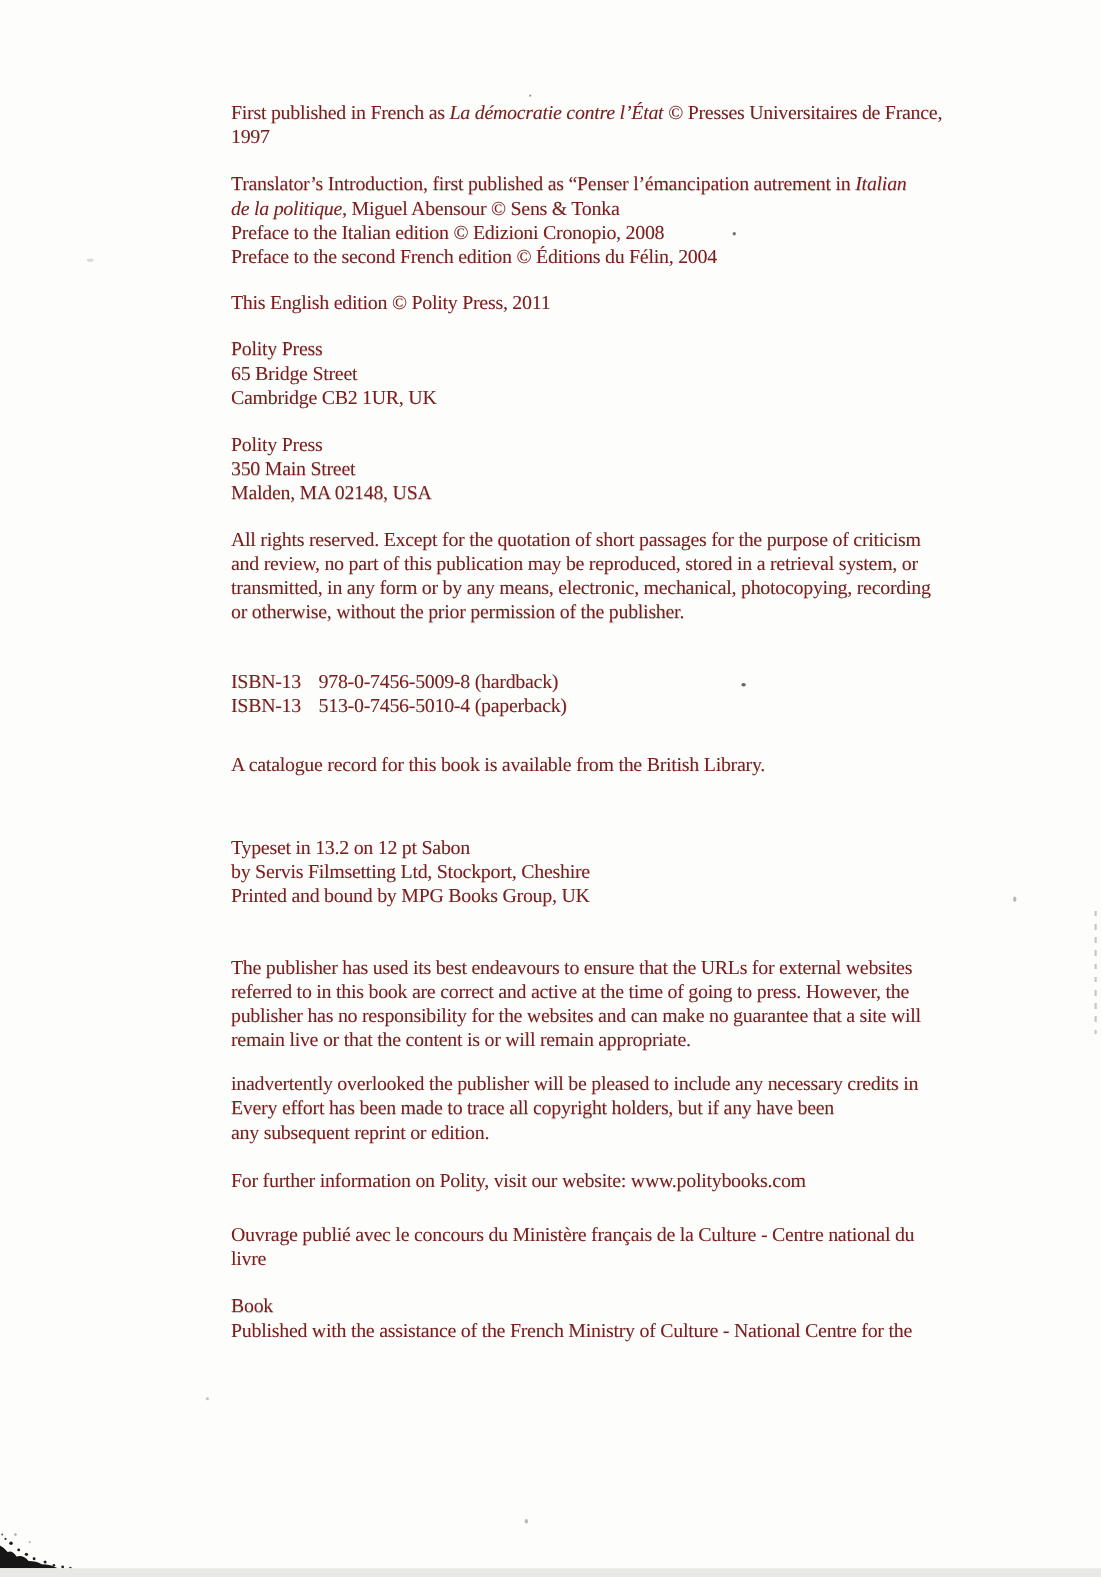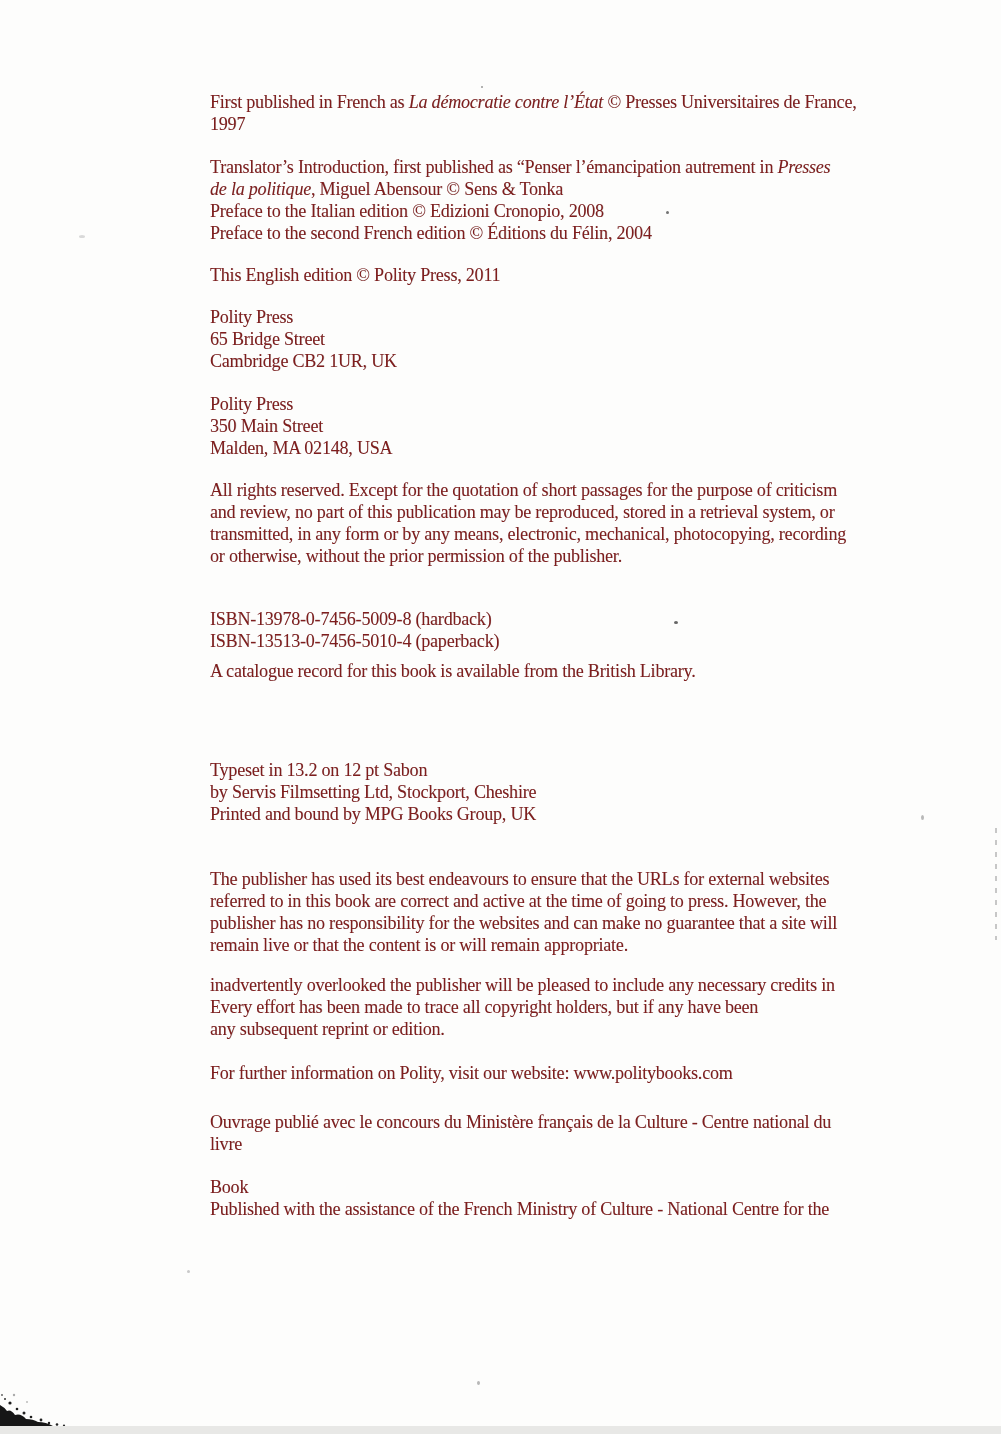--- a/index.html
+++ b/index.html
@@ -20,21 +20,21 @@
     position: absolute;
     left: 210px;
     width: 748px;
     font-size: 18px;
     line-height: 22px;
     letter-spacing: -0.2px;
     text-shadow: 0.3px 0.3px 0 rgba(33,31,28,0.28);
   }
   .line { white-space: nowrap; }
   .line i { font-style: italic; }
-  .isbn-value { }
+  .isbn-value { margin-left: 16px; }
   .speck {
     position: absolute;
     border-radius: 50%;
   }
   .edge-dashes {
     position: absolute;
     left: 995px;
     top: 828px;
     width: 2px;
     height: 112px;
@@ -51,21 +51,21 @@
 <body>
 
 <div class="page">
 
   <div class="block" style="top:91px">
     <div class="line"><span>First published in French as </span><i>La démocratie contre l’État</i><span> © Presses Universitaires de France,</span></div>
     <div class="line">1997</div>
   </div>
 
   <div class="block" style="top:156px">
-    <div class="line"><span>Translator’s Introduction, first published as “Penser l’émancipation autrement in </span><i>Presses</i></div>
+    <div class="line"><span>Translator’s Introduction, first published as “Penser l’émancipation autrement in </span><i>Italian</i></div>
     <div class="line"><i>de la politique</i><span>, Miguel Abensour © Sens &amp; Tonka</span></div>
     <div class="line">Preface to the Italian edition © Edizioni Cronopio, 2008</div>
     <div class="line">Preface to the second French edition © Éditions du Félin, 2004</div>
   </div>
 
   <div class="block" style="top:264px">
     <div class="line">This English edition © Polity Press, 2011</div>
   </div>
 
   <div class="block" style="top:306px">
@@ -85,21 +85,21 @@
     <div class="line">and review, no part of this publication may be reproduced, stored in a retrieval system, or</div>
     <div class="line">transmitted, in any form or by any means, electronic, mechanical, photocopying, recording</div>
     <div class="line">or otherwise, without the prior permission of the publisher.</div>
   </div>
 
   <div class="block" style="top:608px">
     <div class="line"><span class="isbn-label">ISBN-13</span><span class="isbn-value">978-0-7456-5009-8 (hardback)</span></div>
     <div class="line"><span class="isbn-label">ISBN-13</span><span class="isbn-value">513-0-7456-5010-4 (paperback)</span></div>
   </div>
 
-  <div class="block" style="top:660px">
+  <div class="block" style="top:684px">
     <div class="line">A catalogue record for this book is available from the British Library.</div>
   </div>
 
   <div class="block" style="top:759px">
     <div class="line">Typeset in 13.2 on 12 pt Sabon</div>
     <div class="line">by Servis Filmsetting Ltd, Stockport, Cheshire</div>
     <div class="line">Printed and bound by MPG Books Group, UK</div>
   </div>
 
   <div class="block" style="top:868px">

